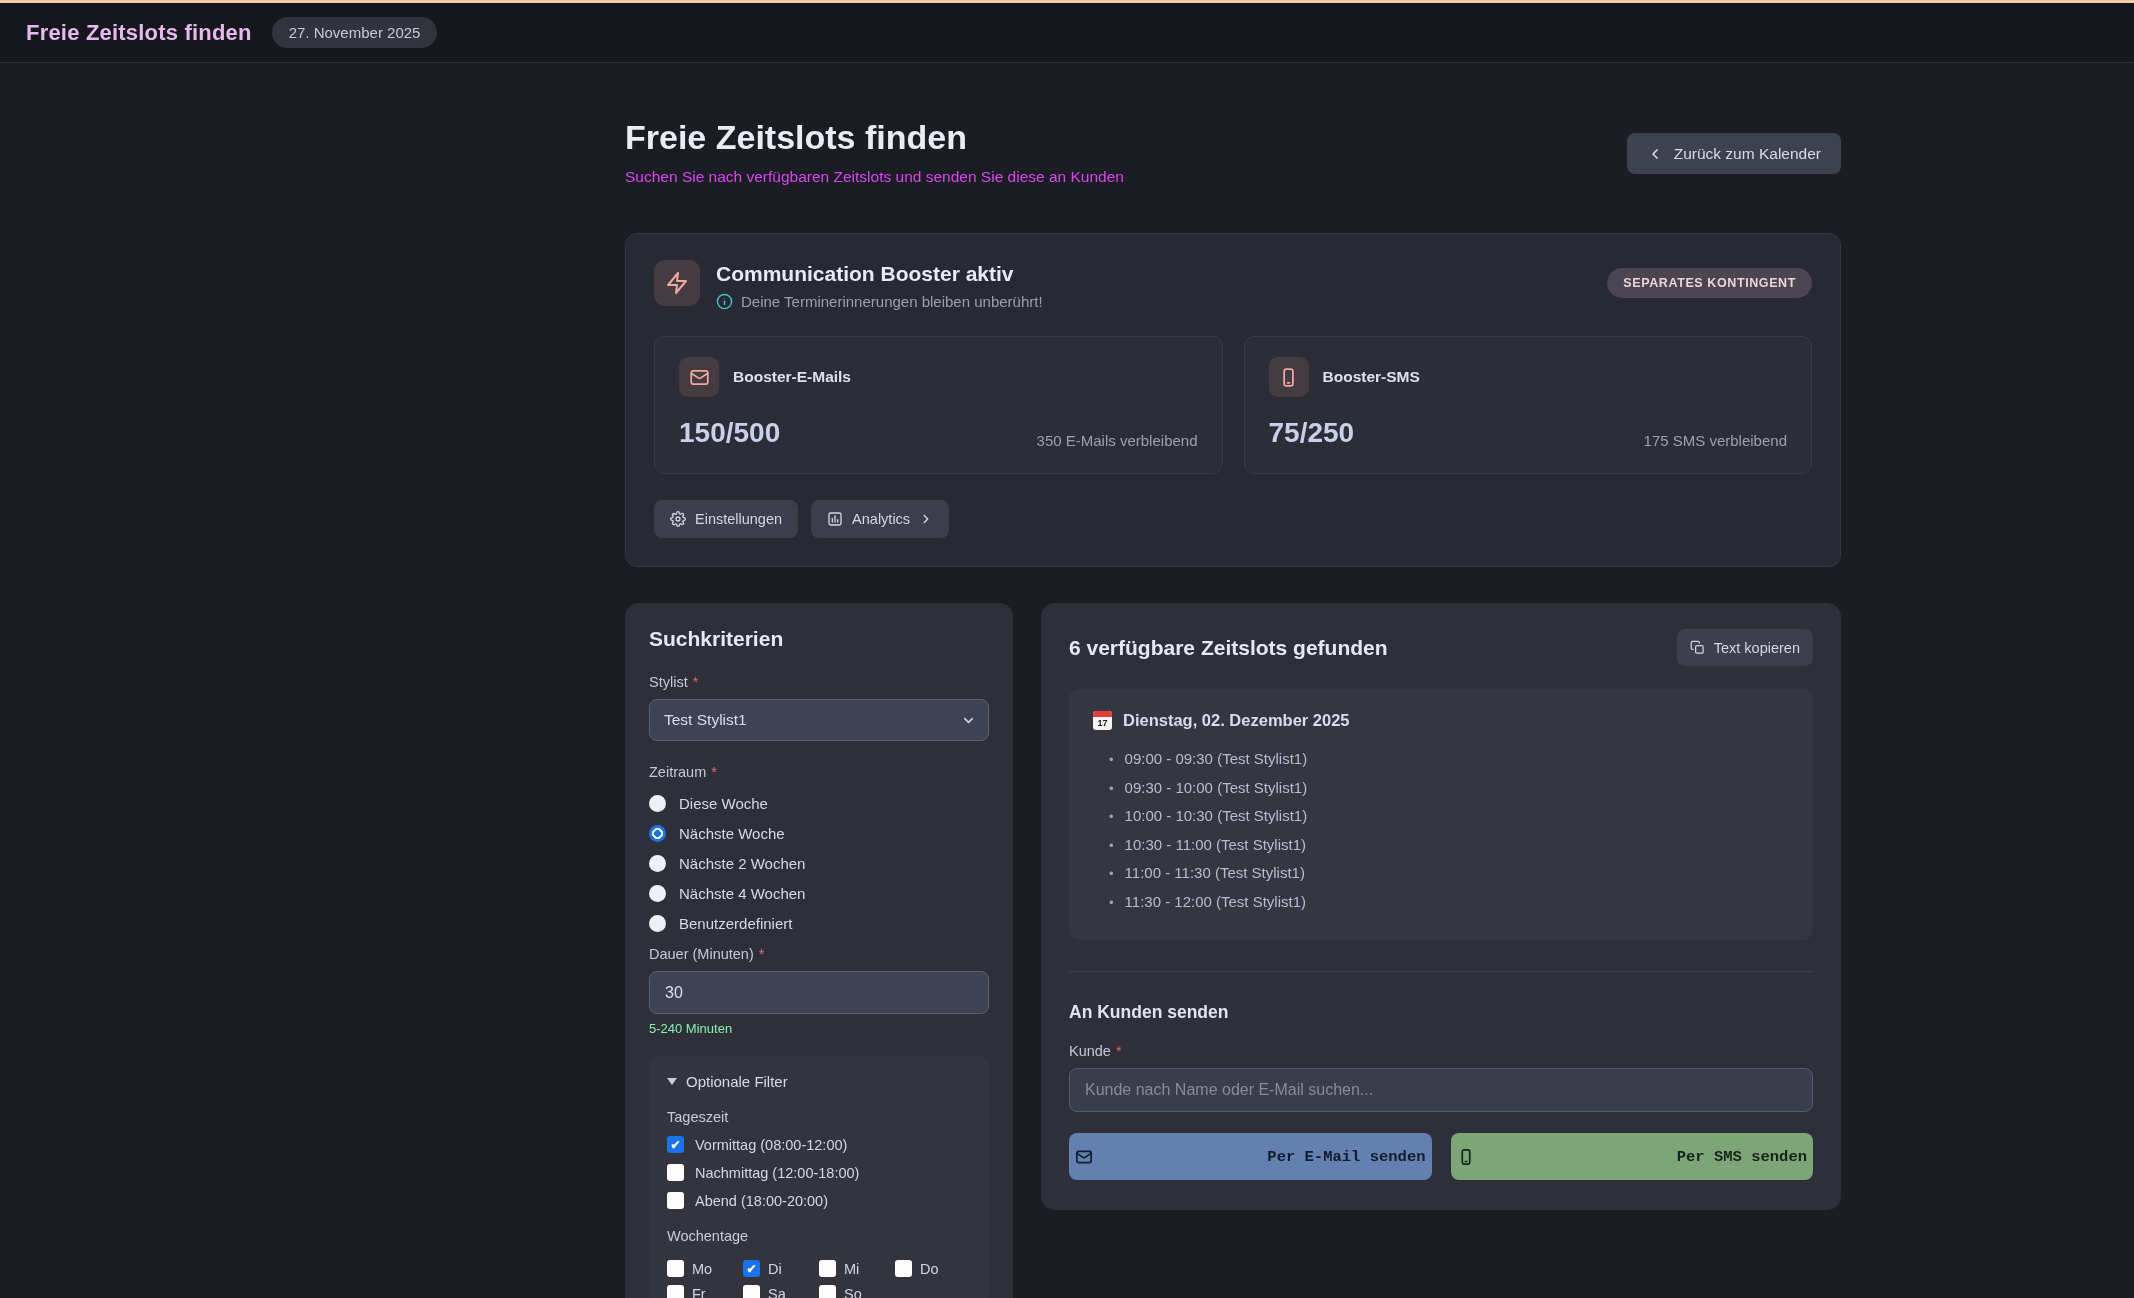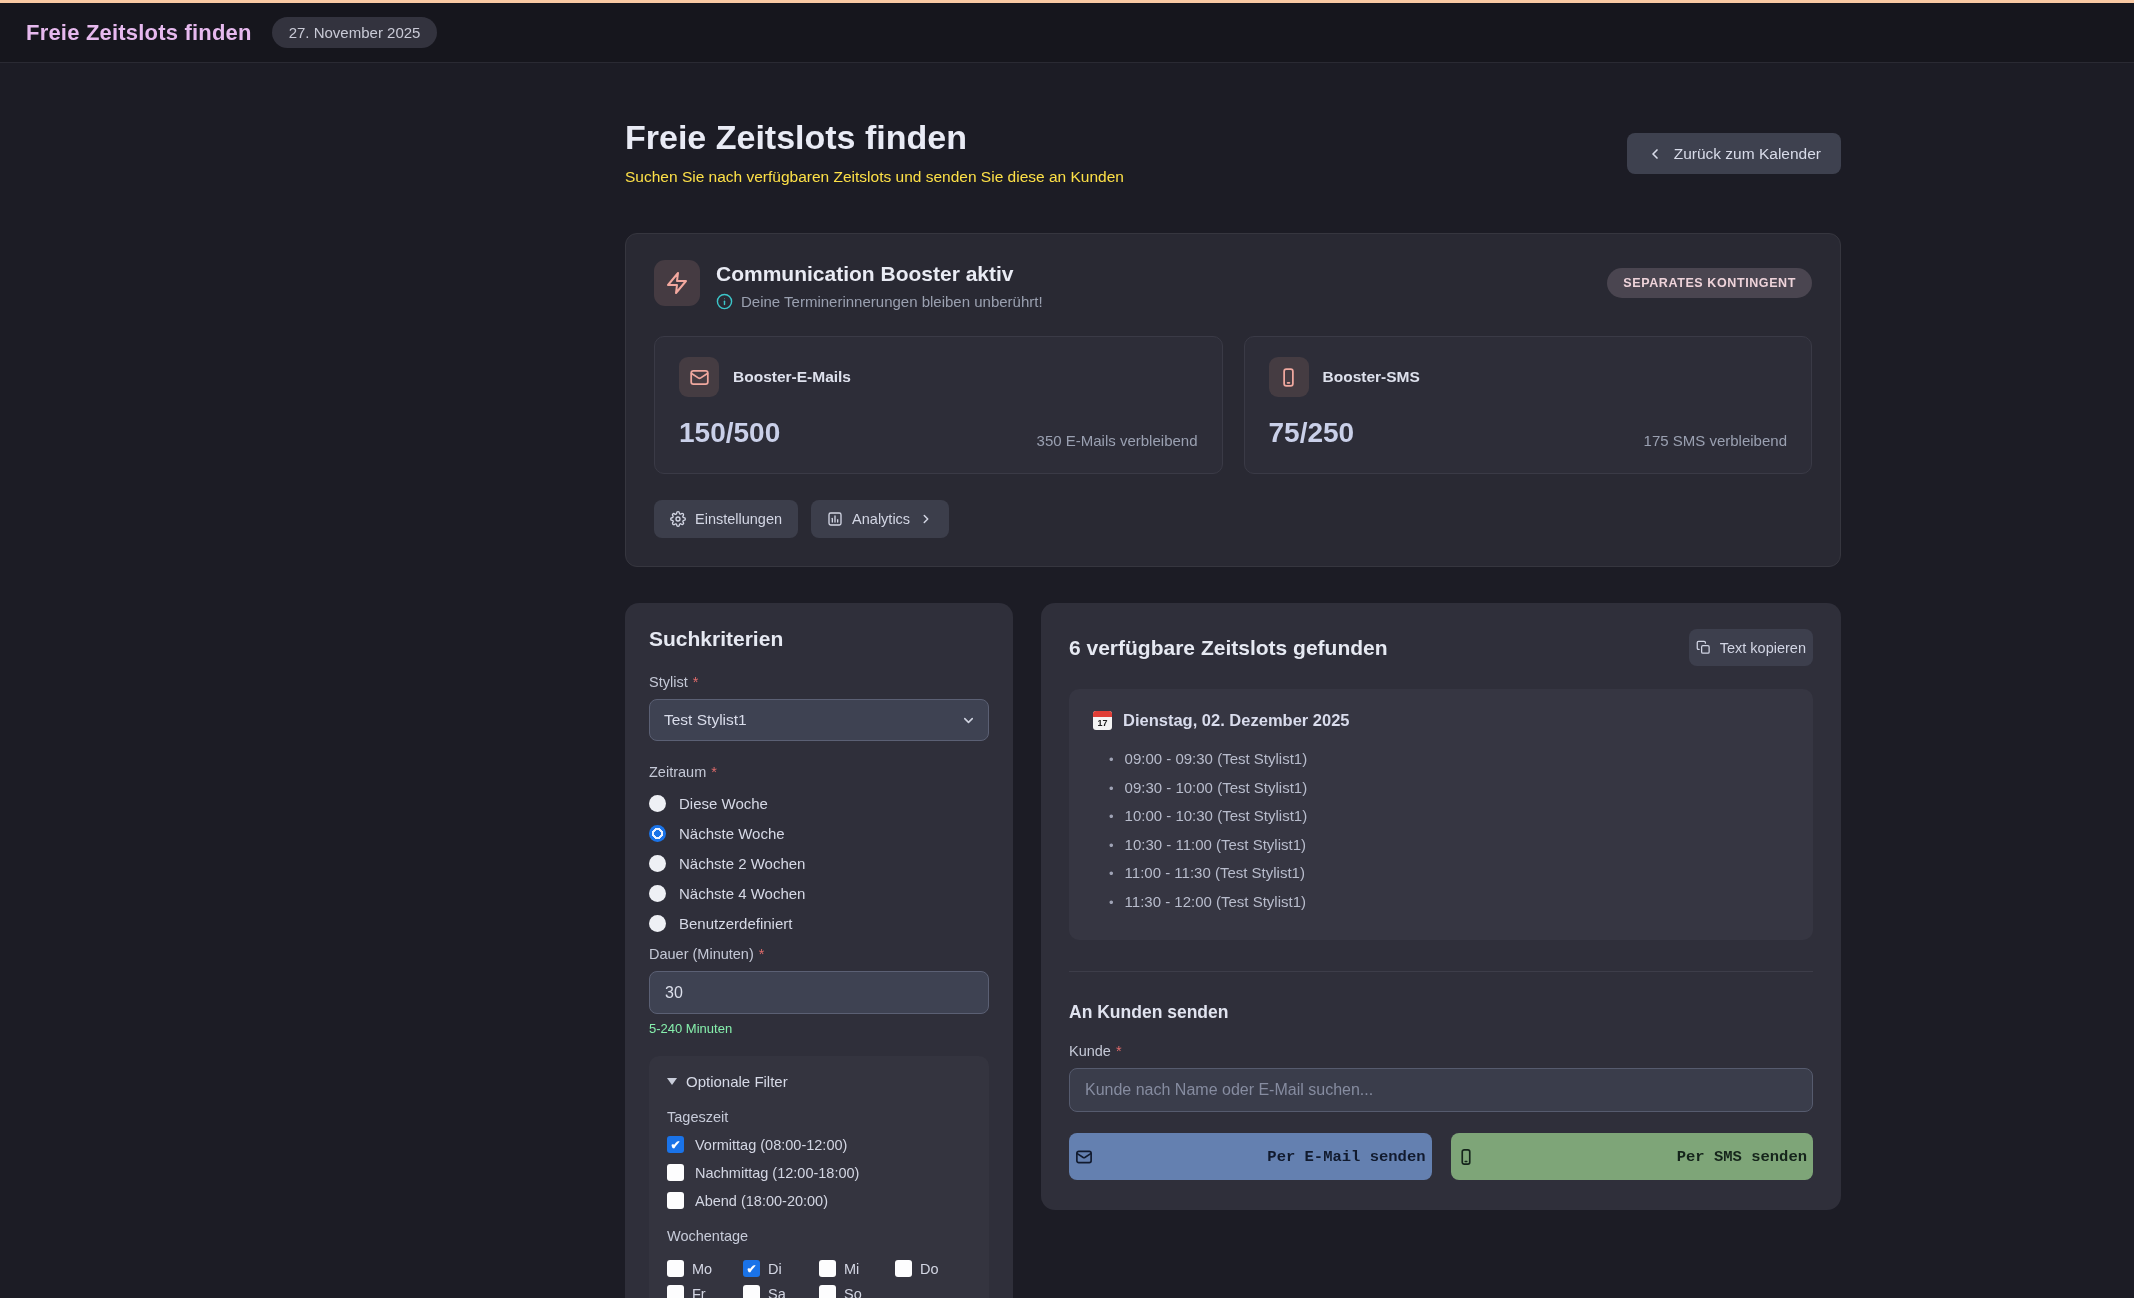--- a/index.html
+++ b/index.html
@@ -15,21 +15,21 @@
     height:60px; background:#16161d; border-bottom:1px solid #2a2a33;
     display:flex; align-items:center; padding:0 26px; gap:20px;
   }
   .topbar-title { font-size:22px; font-weight:700; color:#e6b9ee; letter-spacing:.2px; }
   .date-badge { background:#33333e; color:#c9cad6; font-size:15px; padding:7px 17px; border-radius:999px; }
 
   .content { margin-left:625px; width:1216px; position:relative; }
 
   .page-header { position:relative; padding-top:55px; }
   h1 { margin:0; font-size:34px; font-weight:700; color:#e9ebf5; }
-  .subtitle { margin-top:11px; font-size:15.5px; color:#fde047; }
+  .subtitle { margin-top:11px; font-size:15.5px; color:#d946ef; }
   .back-btn {
     position:absolute; right:0; top:70px;
     display:flex; align-items:center; gap:11px;
     background:#3e414f; color:#d8dbe9; font-size:15.5px;
     padding:0 20px; height:41px; border-radius:8px; border:none; cursor:pointer;
     font-family:inherit;
   }
 
   .booster-card {
     margin-top:47px; background:#292933; border:1px solid #36363f;
@@ -107,21 +107,21 @@
   .checkbox.on { background:#1a73e8; color:#fff; }
   .checkbox::after { content:"\2714"; }
   .check-label { font-size:14.5px; color:#d3d6e3; }
   .weekday-grid { margin-top:8px; display:grid; grid-template-columns:repeat(4,1fr); }
   .weekday-grid .check-item { margin-top:8px; gap:8px; }
 
   .results-panel { flex:1; padding:26px 28px 30px; }
   .results-head { display:flex; justify-content:space-between; align-items:center; }
   .copy-btn {
     display:flex; align-items:center; gap:9px; background:#3d3f4d; color:#d2d5e4;
-    font-size:14.5px; border:none; border-radius:8px; height:37px; padding:0 7px;
+    font-size:14.5px; border:none; border-radius:8px; height:37px; padding:0 13px;
     cursor:pointer; font-family:inherit;
   }
   .slots-box { margin-top:23px; background:#363642; border-radius:10px; padding:22px 24px 24px; }
   .slots-date { display:flex; align-items:center; gap:11px; font-size:16.5px; font-weight:700; color:#d9dcec; }
   .cal-icon { width:19px; height:19px; border-radius:3px; background:#f4f4f4; position:relative; overflow:hidden; flex:none; }
   .cal-icon::before { content:""; position:absolute; left:0; right:0; top:0; height:6px; background:#e03e36; }
   .cal-icon::after {
     content:"17"; position:absolute; left:0; right:0; top:5px; bottom:0;
     display:flex; align-items:center; justify-content:center;
     font-size:9px; font-weight:700; color:#1d1d1d;

